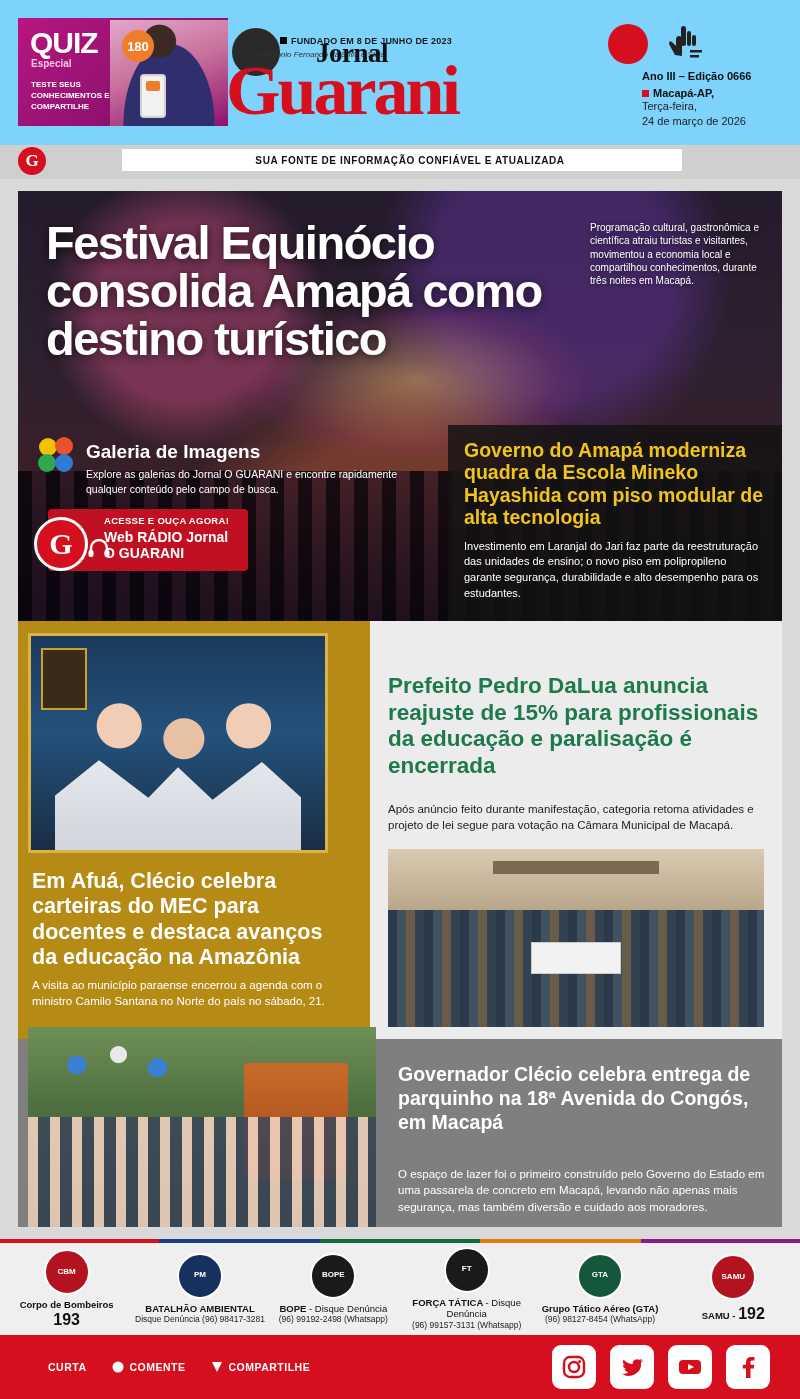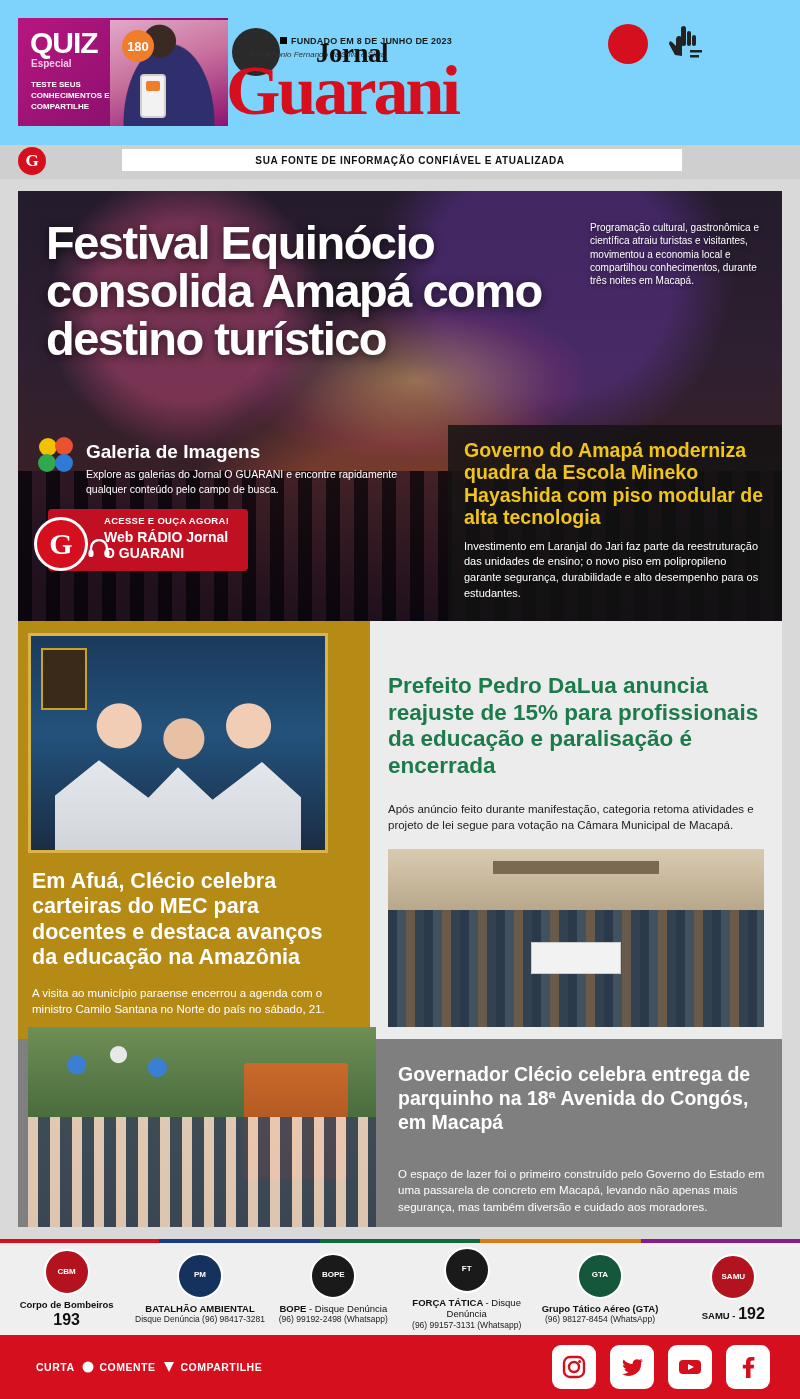--- a/index.html
+++ b/index.html
@@ -159,21 +159,21 @@
   }
   .b2-photo .frame-txt {
     position: absolute; left: 10px; top: 12px; width: 46px; height: 62px; background: #3a2a1a;
     border: 2px solid #c9a227;
   }
   .b2-title {
     position: absolute; left: 14px; top: 248px; width: 320px;
     color: #fff; font-size: 21.5px; font-weight: bold; line-height: 1.18;
   }
   .b2-txt {
-    position: absolute; left: 14px; top: 364px; width: 320px;
+    position: absolute; left: 14px; top: 356px; width: 320px;
     color: #fff; font-size: 11.5px; line-height: 1.4;
   }
   .b2-right { position: absolute; left: 352px; top: 0; width: 412px; height: 418px; background: #ececec; }
   .b2-headline {
     position: absolute; left: 18px; top: 52px; width: 376px;
     color: #1d7a4a; font-size: 22.5px; font-weight: bold; line-height: 1.18;
   }
   .b2-sub {
     position: absolute; left: 18px; top: 180px; width: 376px;
     color: #222; font-size: 11.5px; line-height: 1.42;
@@ -229,21 +229,21 @@
     display: flex; align-items: center; justify-content: center;
     font-size: 8px; font-weight: bold; color: #fff; line-height: 1.05;
     border: 2px solid #fff; text-align: center; padding: 2px;
   }
   .emerg-name { font-size: 9.5px; font-weight: bold; color: #111; line-height: 1.25; }
   .emerg-sub { font-size: 8.5px; color: #222; line-height: 1.3; }
   .emerg-big { font-size: 16px; font-weight: bold; color: #111; }
 
   
   .social { position: relative; width: 800px; height: 64px; background: #d50f1e; display: flex; align-items: center; }
-  .social-left { display: flex; align-items: flex-end; gap: 8px; padding-left: 36px; color: #fff; font-size: 10.5px; font-weight: bold; letter-spacing: .5px; }
+  .social-left { display: flex; align-items: flex-end; gap: 26px; padding-left: 48px; color: #fff; font-size: 10.5px; font-weight: bold; letter-spacing: .5px; }
   .social-left .ic { display: inline-flex; align-items: center; gap: 5px; }
   .social-icons { position: absolute; right: 30px; top: 10px; display: flex; gap: 14px; }
   .sq-icon {
     width: 44px; height: 44px; border-radius: 9px; background: #fff;
     display: flex; align-items: center; justify-content: center;
   }
   .sq-icon svg { display:block; }
 </style>
 </head>
 <body>
@@ -275,20 +275,28 @@
       <svg width="34" height="36" viewBox="0 0 34 36">
         <path d="M14 34 L14 18 Q14 14 11 14 Q8 14 8 18 L8 24 L4 20 Q1 18 1 22 L7 33 Z" fill="#222"></path>
         <rect x="13" y="4" width="5" height="20" rx="2.5" fill="#222"></rect>
         <rect x="19" y="9" width="4" height="15" rx="2" fill="#222"></rect>
         <rect x="24" y="13" width="4" height="11" rx="2" fill="#222"></rect>
         <rect x="22" y="28" width="12" height="2.5" fill="#222"></rect>
         <rect x="22" y="33" width="9" height="2.5" fill="#222"></rect>
       </svg>
     </div>
 
+    <div class="m-info">
+      <div class="m-edition">Ano III – Edição 0666</div>
+      <div class="m-city">
+        <span class="sq"></span><span>Macapá-AP,</span>
+      </div>
+      <div class="m-date">Terça-feira,</div>
+      <div class="m-date">24 de março de 2026</div>
+    </div>
   </div>
 
   <div class="tagbar">
     <div class="tagbar-g">G</div>
     <div class="tagbar-txt">SUA FONTE DE INFORMAÇÃO CONFIÁVEL E ATUALIZADA</div>
   </div>
 
   <div class="content">
 
     <div class="hero">

